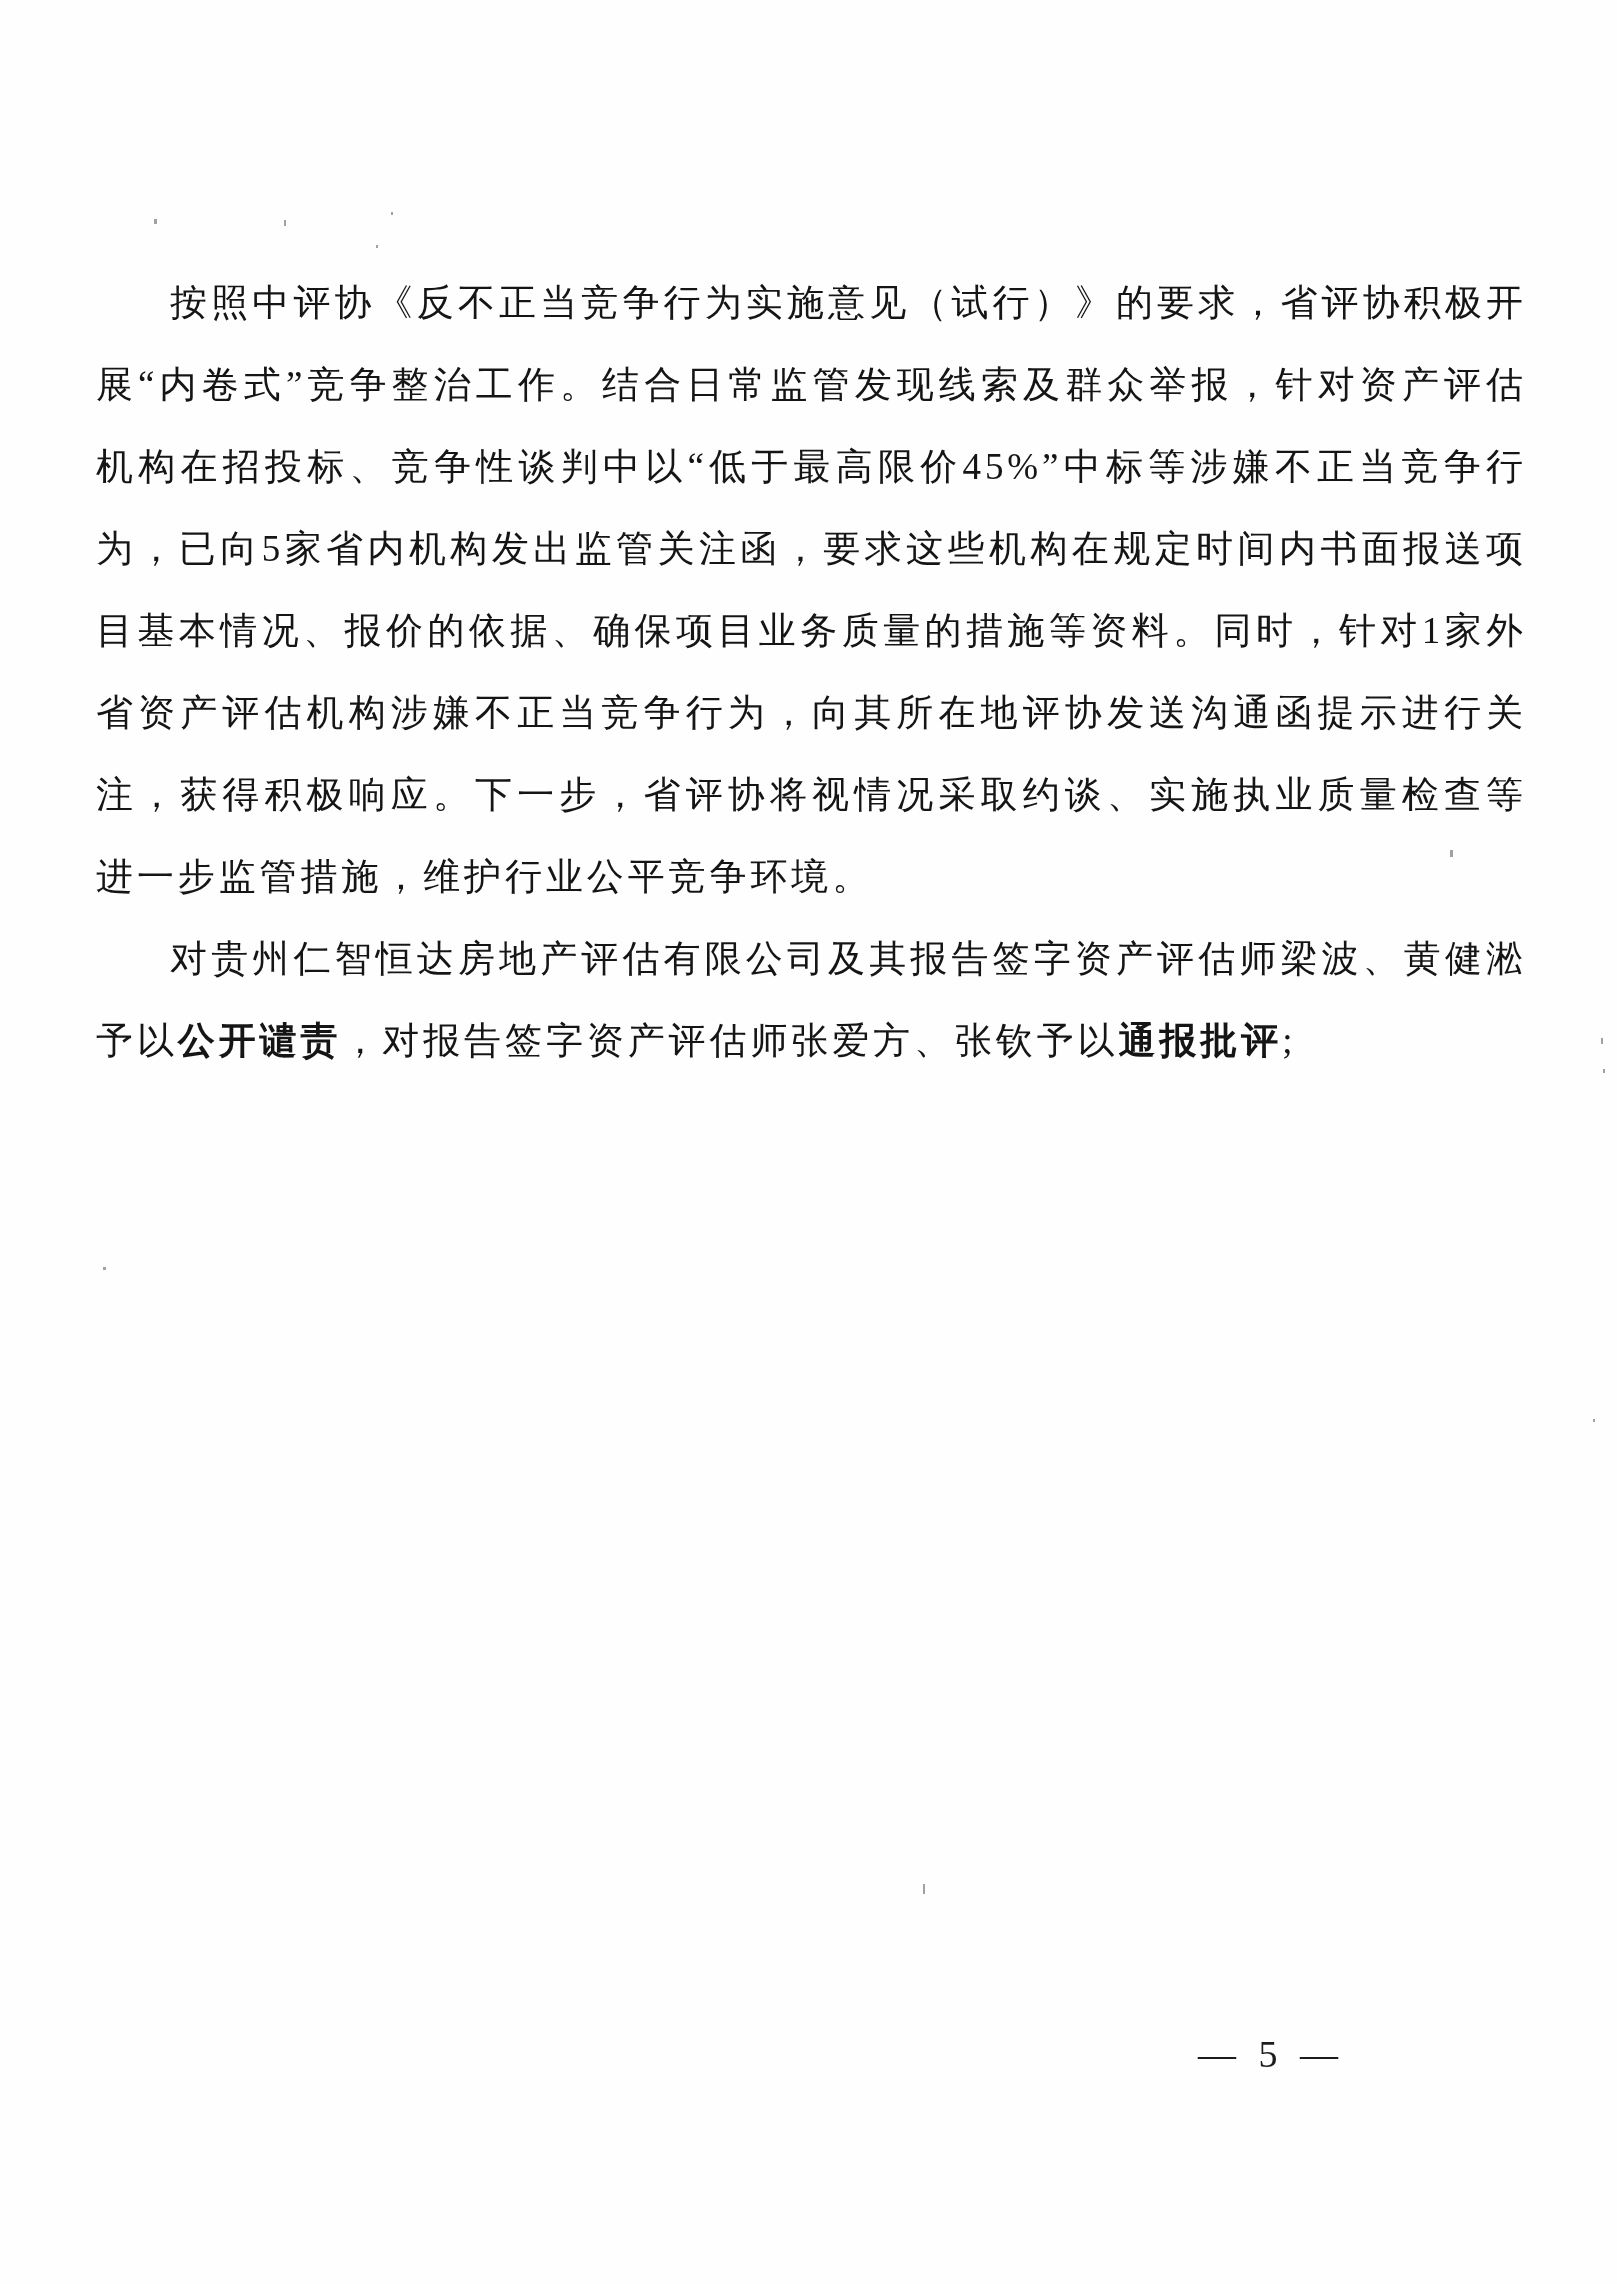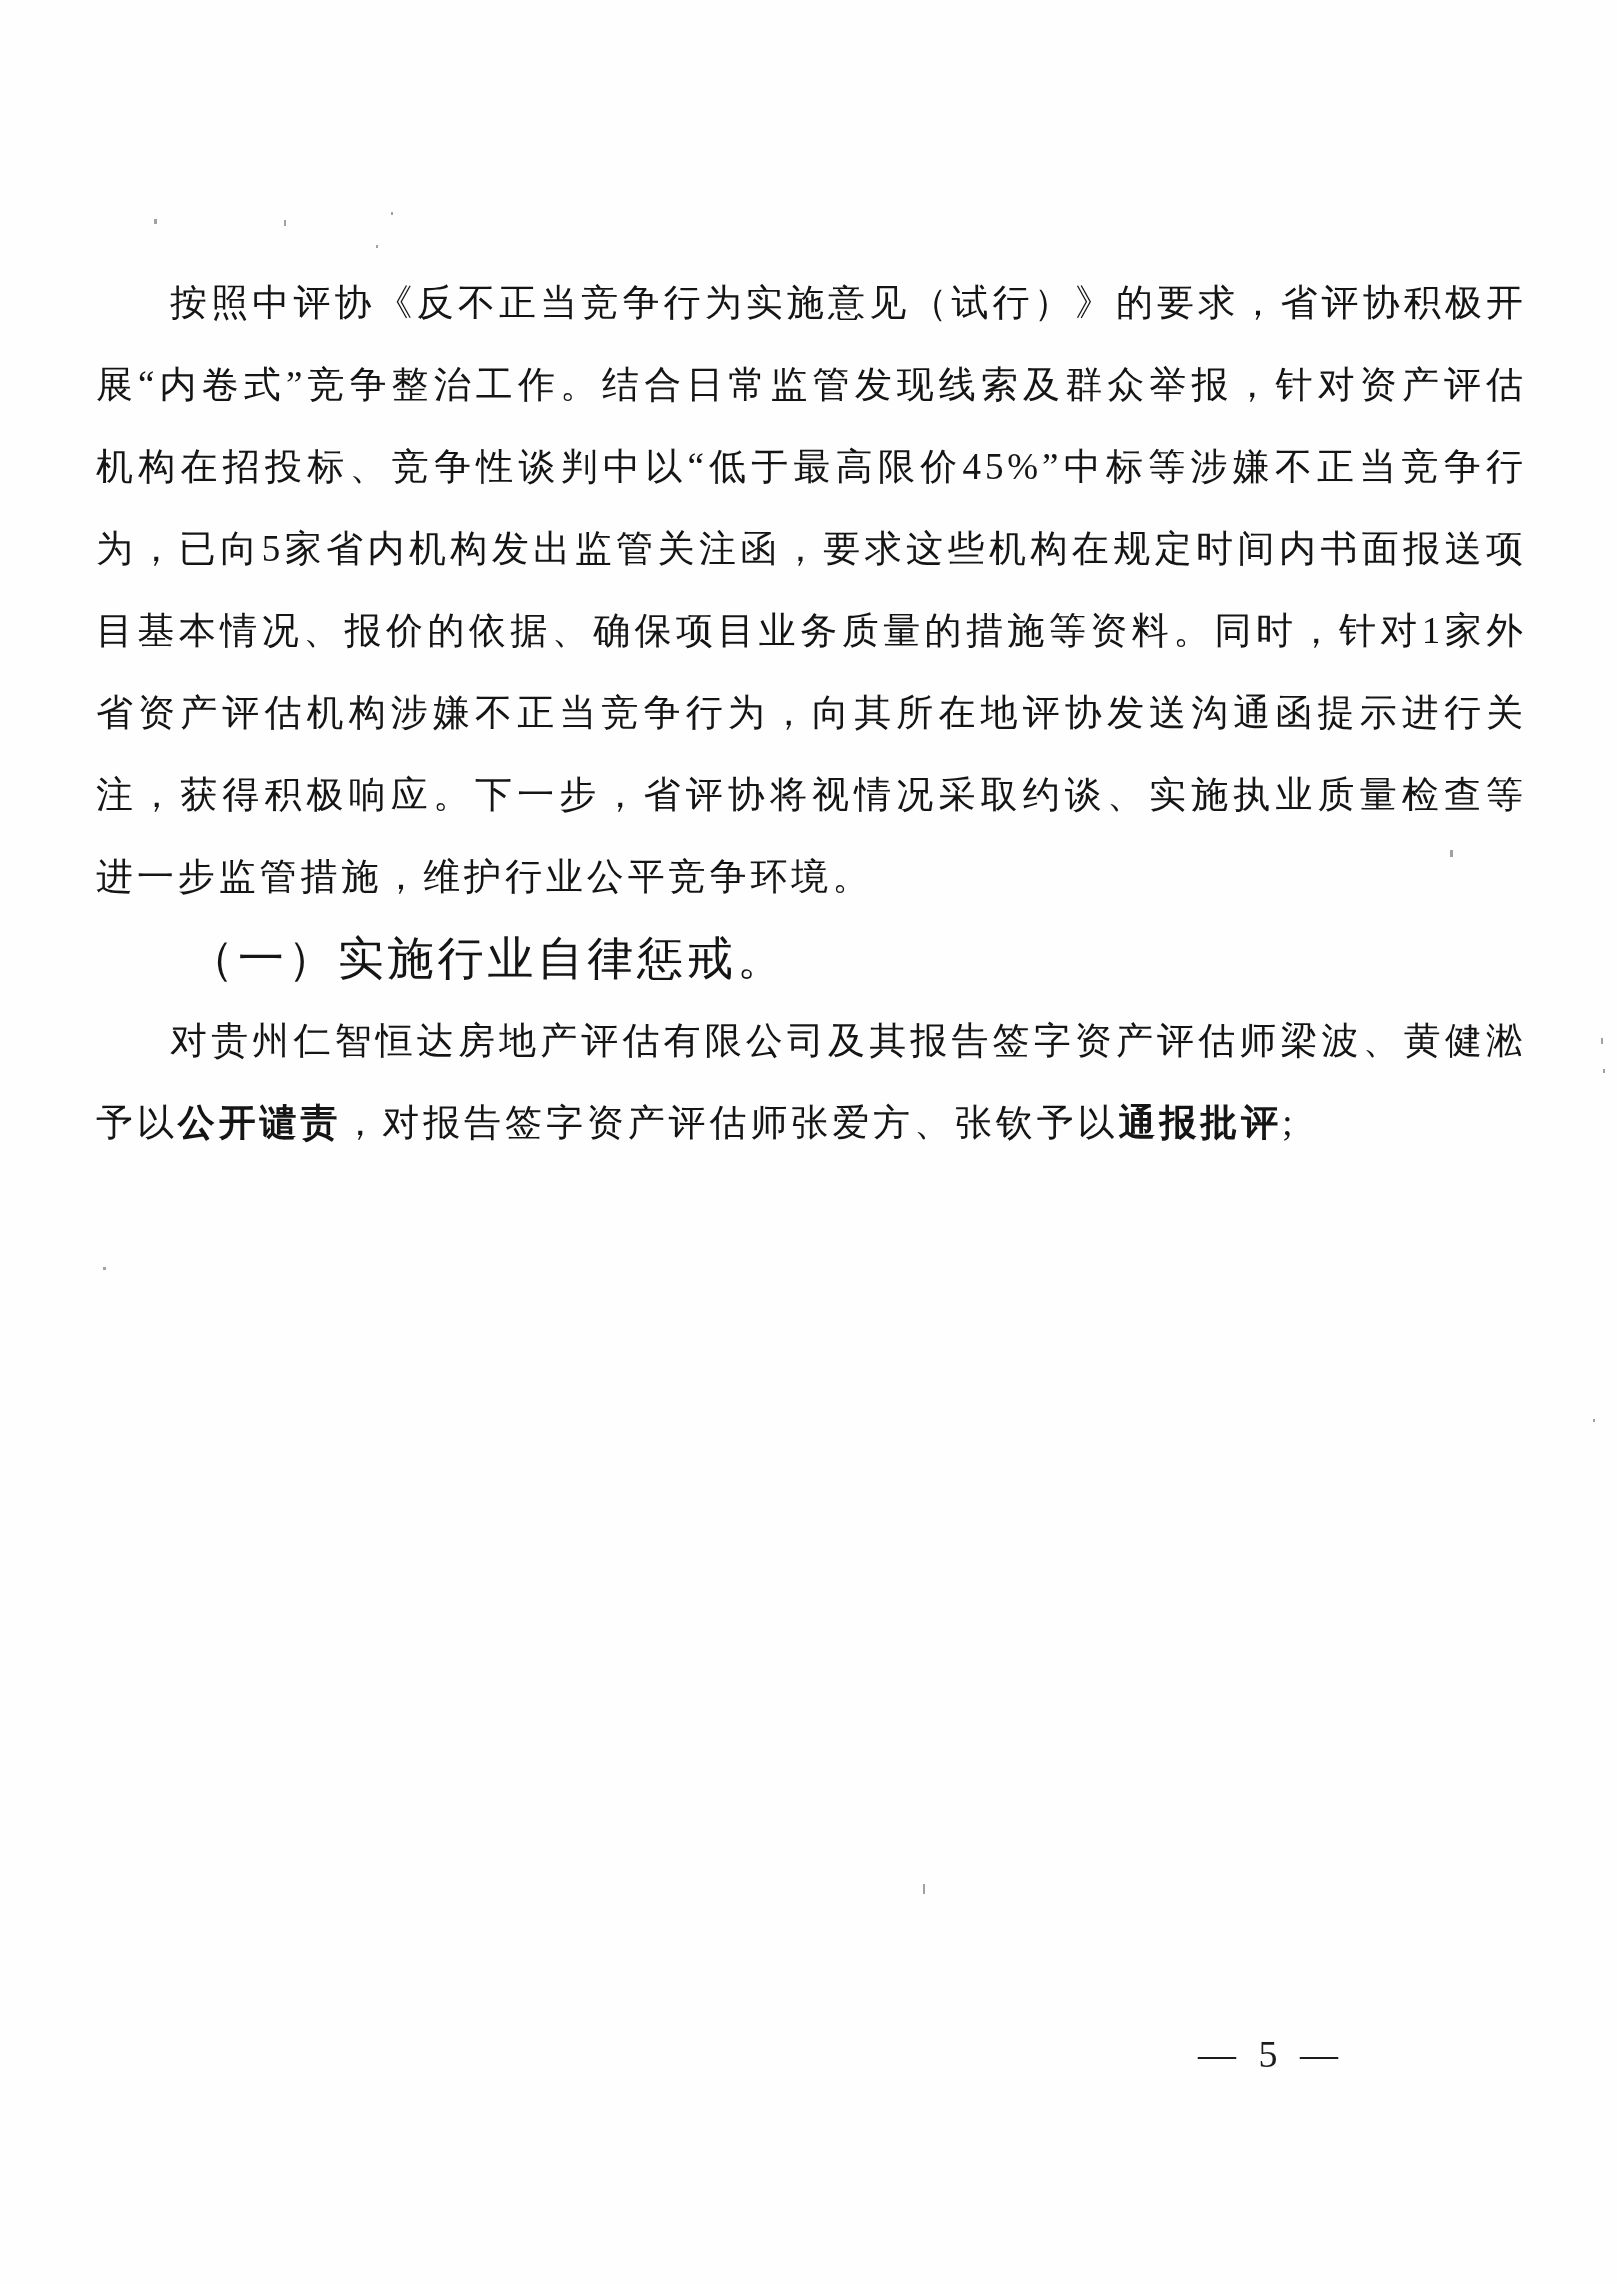--- a/index.html
+++ b/index.html
@@ -89,21 +89,20 @@
 <body>
 
 <div class="page">
 
   <div class="content">
 
     <p class="body-para">按照中评协《反不正当竞争行为实施意见（试行）》的要求，省评协积极开展“内卷式”竞争整治工作。结合日常监管发现线索及群众举报，针对资产评估机构在招投标、竞争性谈判中以“低于最高限价45%”中标等涉嫌不正当竞争行为，已向5家省内机构发出监管关注函，要求这些机构在规定时间内书面报送项目基本情况、报价的依据、确保项目业务质量的措施等资料。同时，针对1家外省资产评估机构涉嫌不正当竞争行为，向其所在地评协发送沟通函提示进行关注，获得积极响应。下一步，省评协将视情况采取约谈、实施执业质量检查等进一步监管措施，维护行业公平竞争环境。</p>
 
 
 
-    <p class="sub-heading">（一）实施行业自律惩戒。</p>
 
     <p class="body-para"><span>对贵州仁智恒达房地产评估有限公司及其报告签字资产评估师梁波、黄健淞予以</span><b class="emph">公开谴责</b><span>，对报告签字资产评估师张爱方、张钦予以</span><b class="emph">通报批评</b><span>;</span></p>
 
   </div>
 
   <div class="page-number">— 5 —</div>
 
   <div class="speck s1"></div>
   <div class="speck s2"></div>
   <div class="speck s3"></div>

